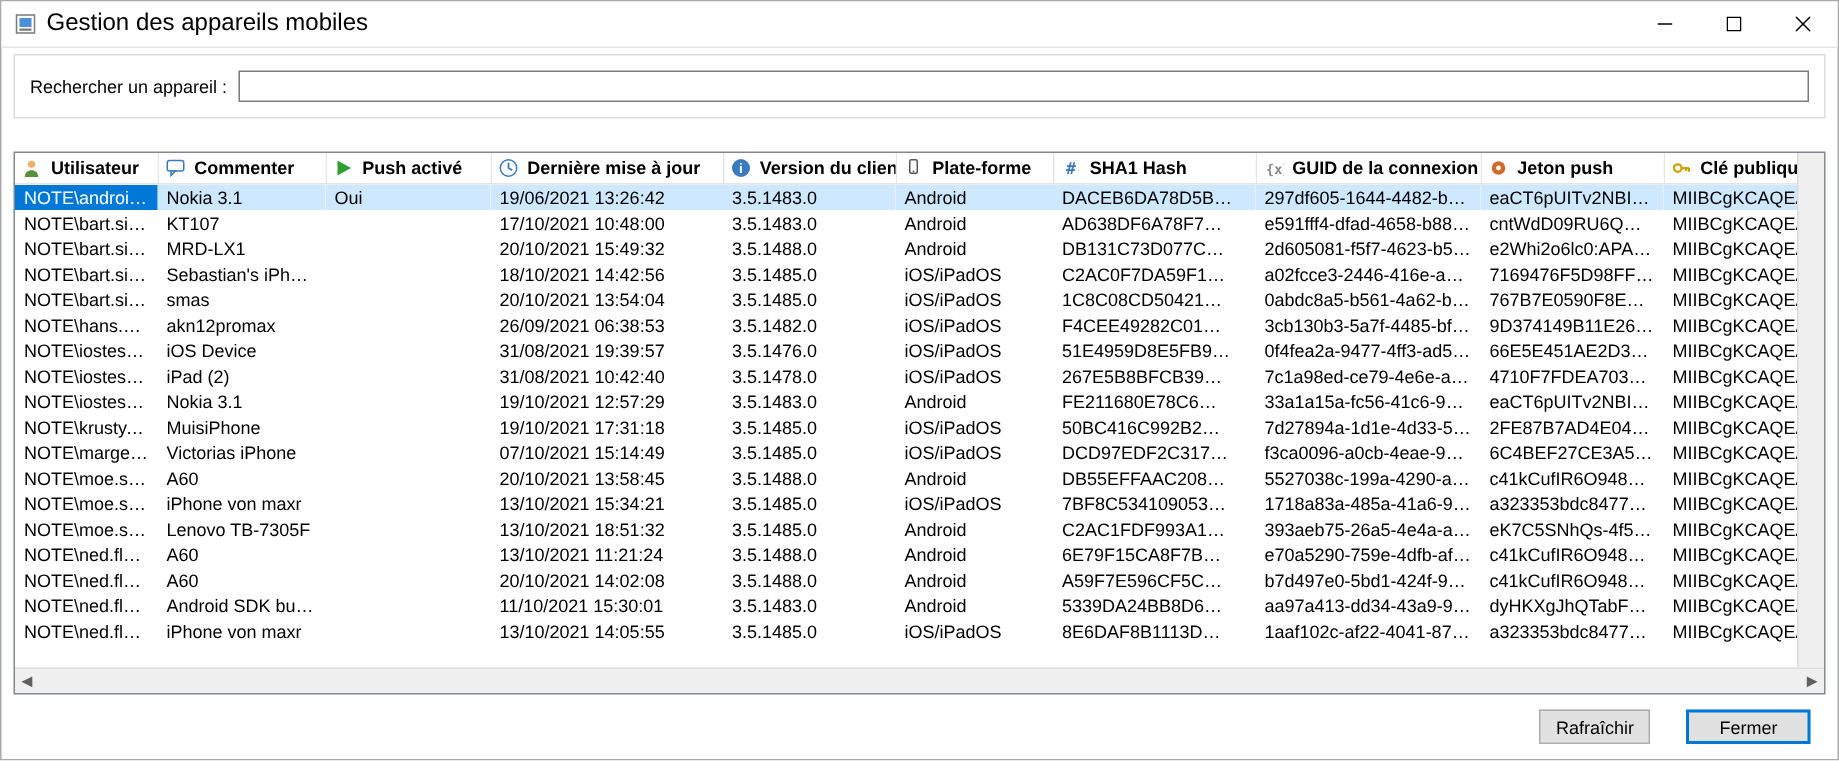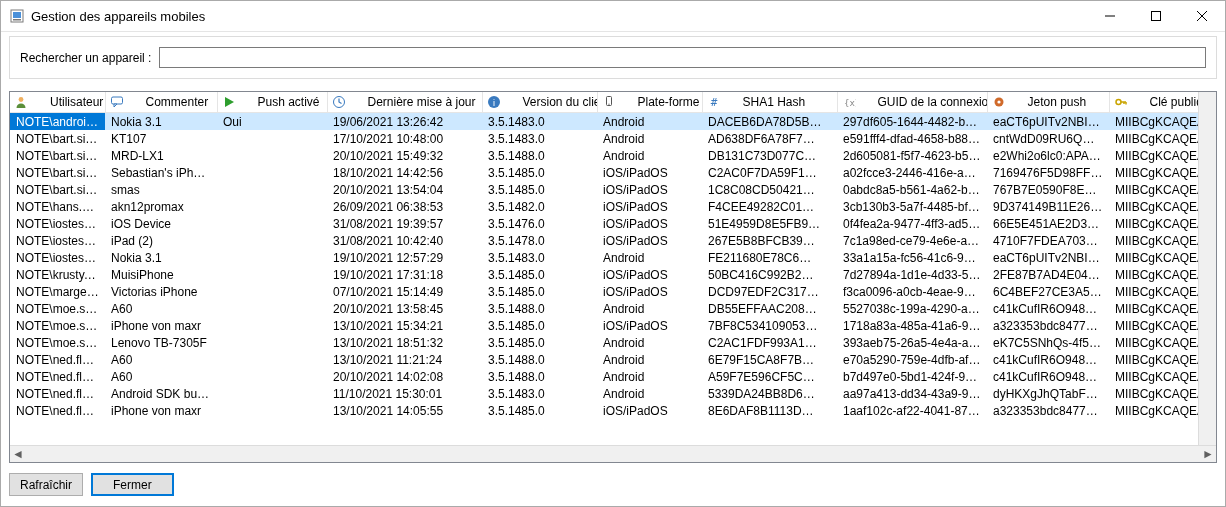--- a/index.html
+++ b/index.html
@@ -27,42 +27,42 @@
     align-items: center;
     background: #fff;
     border-bottom: 1px solid #e5e5e5;
   }
   .titlebar .appicon {
     width: 16px; height:16px; margin: 0 6px 0 8px;
     display:inline-flex; align-items:center; justify-content:center;
   }
   .titlebar .title {
     flex: 1;
-    font-size: 13px;
+    font-size: 16px;
   }
   .winbtn {
     width: 46px;
     height: 30px;
     display: flex;
     align-items: center;
     justify-content: center;
     color: #000;
   }
 
   .content {
     flex: 1;
     display: flex;
     flex-direction: column;
     padding: 4px 8px 0 8px;
     min-height: 0;
   }
   .panel {
     border: 1px solid #dcdcdc;
     padding: 10px 10px;
-    margin-bottom: 12px;
+    margin-bottom: 22px;
     display: flex;
     align-items: center;
     gap: 8px;
   }
   .panel label { white-space: nowrap; }
   .panel input {
     flex: 1;
     height: 21px;
     border: 1px solid #7a7a7a;
     padding: 0 4px;
@@ -93,21 +93,21 @@
     text-align: left;
     padding: 3px 6px 3px 4px;
     border-right: 1px solid #e5e5e5;
     border-bottom: 1px solid #e5e5e5;
     white-space: nowrap;
     overflow: hidden;
     text-overflow: ellipsis;
     position: relative;
   }
   table.grid th .hdr {
-    display:flex; align-items:center; gap:22px;
+    display:flex; align-items:center; gap:6px;font-weight:bold;
   }
   .hicon { width:14px; height:14px; display:inline-flex; align-items:center; justify-content:center; flex-shrink:0; }
   table.grid td {
     padding: 1.5px 6px;
     white-space: nowrap;
     overflow: hidden;
     text-overflow: ellipsis;
     border: none;
   }
   tr.selected td {
@@ -128,21 +128,22 @@
     border-top: 1px solid #dcdcdc;
     display:flex; align-items:center; justify-content:space-between;
     padding:0 2px;
     color:#606060;
     box-sizing:border-box;
   }
   .hscroll-sim .track { flex:1; height:100%; position:relative; }
   .footer {
     padding: 10px 10px 10px 0;
     display: flex;
-    gap: 8px;
+    justify-content: flex-end;
+    gap: 24px;
   }
   button.btn {
     min-width: 72px;
     height: 23px;
     background: #e1e1e1;
     border: 1px solid #adadad;
     font: inherit;
     padding: 0 10px;
   }
   button.btn.primary {

